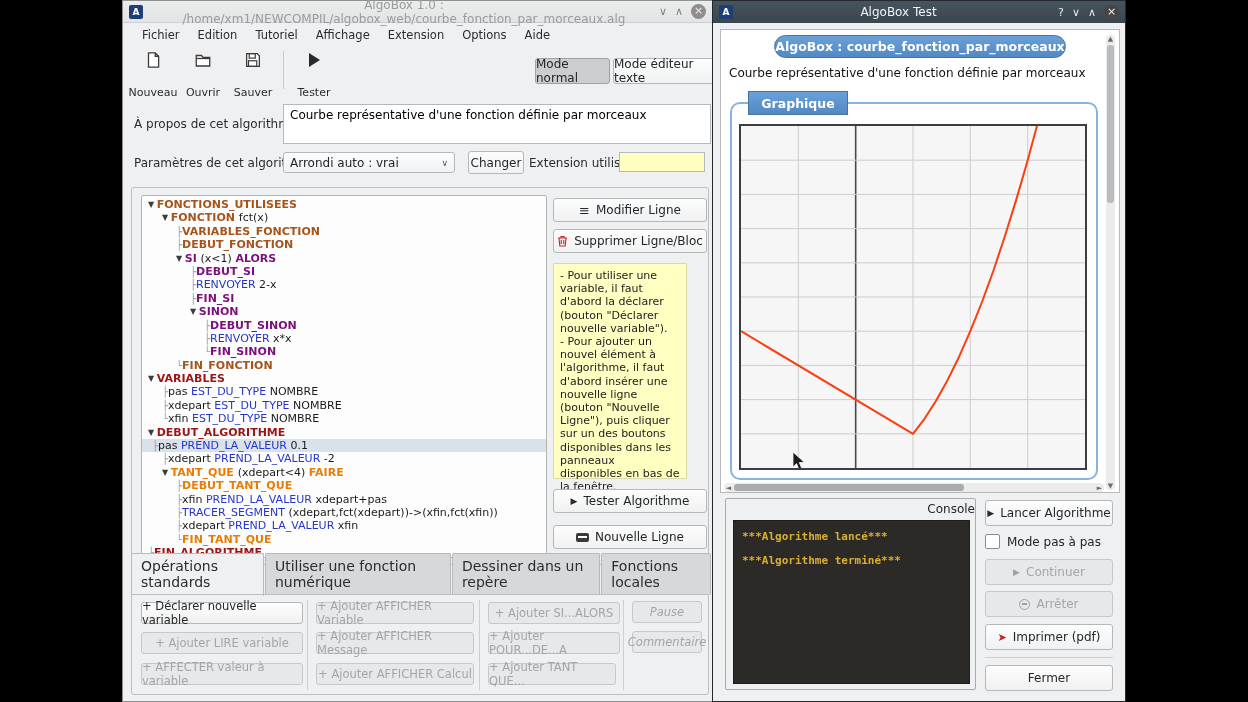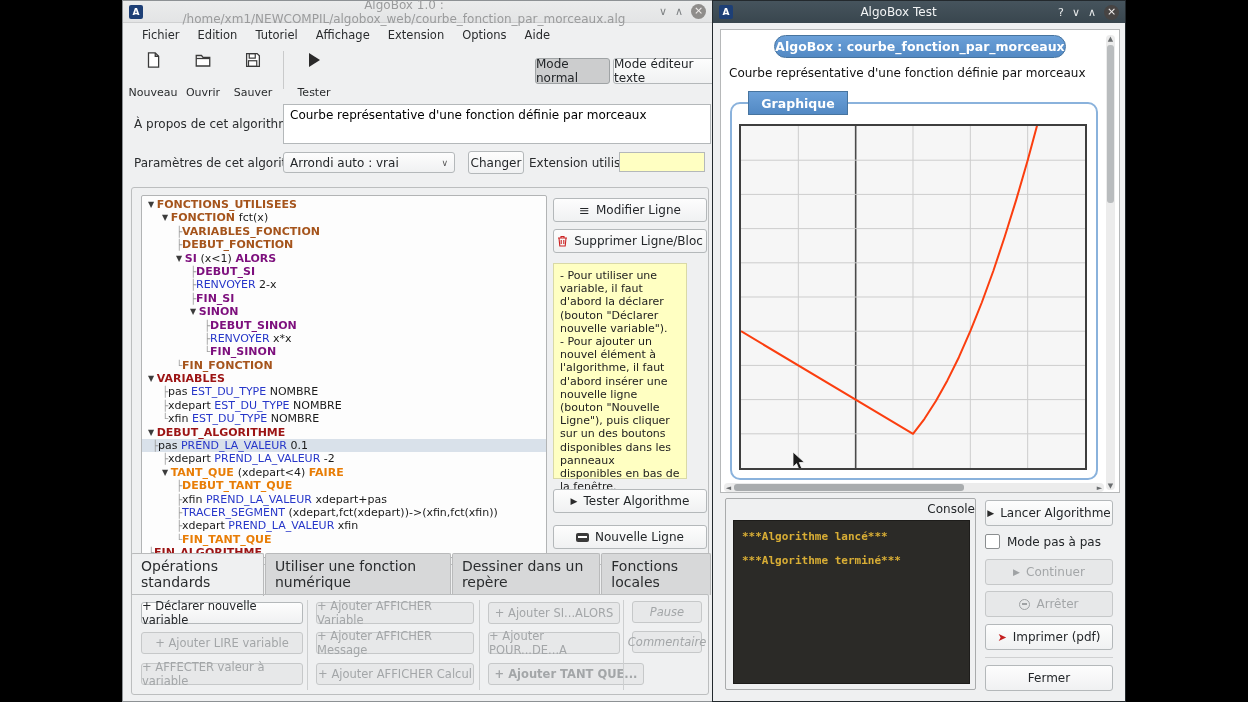--- a/index.html
+++ b/index.html
@@ -269,21 +269,21 @@
     </div>
   <div id="tab-panel" class="abs">
       <div class="btn pbtn" style="left: 9px; width: 162px; top: 7px;">+ Déclarer nouvelle variable</div>
       <div class="btn pbtn disabled" style="left: 9px; width: 162px; top: 37px;">+ Ajouter LIRE variable</div>
       <div class="btn pbtn disabled" style="left: 9px; width: 162px; top: 68px;">+ AFFECTER valeur à variable</div>
       <div class="btn pbtn disabled" style="left: 184px; width: 158px; top: 7px;">+ Ajouter AFFICHER Variable</div>
       <div class="btn pbtn disabled" style="left: 184px; width: 158px; top: 37px;">+ Ajouter AFFICHER Message</div>
       <div class="btn pbtn disabled" style="left: 184px; width: 158px; top: 68px;">+ Ajouter AFFICHER Calcul</div>
       <div class="btn pbtn disabled" style="left: 356px; width: 132px; top: 7px;">+ Ajouter SI...ALORS</div>
       <div class="btn pbtn disabled" style="left: 356px; width: 132px; top: 37px;">+ Ajouter POUR...DE...A</div>
-      <div class="btn pbtn disabled" style="left: 356px; width: 156px; top: 68px; font-weight: bold;">+ Ajouter TANT QUE...</div>
+      <div class="btn pbtn disabled" style="left: 356px; width: 128px; top: 68px;">+ Ajouter TANT QUE...</div>
       <div class="btn pbtn disabled italic" style="left: 500px; width: 70px; top: 6px;">Pause</div>
       <div class="btn pbtn disabled italic" style="left: 500px; width: 70px; top: 36px;">Commentaire</div>
     </div>
   <div class="col-sep" style="left:184px;"></div>
   <div class="col-sep" style="left:356px;"></div>
   <div class="col-sep" style="left:500px;"></div>
 </div>
 
 <div id="test-window" class="abs">
   <div class="titlebar abs">

